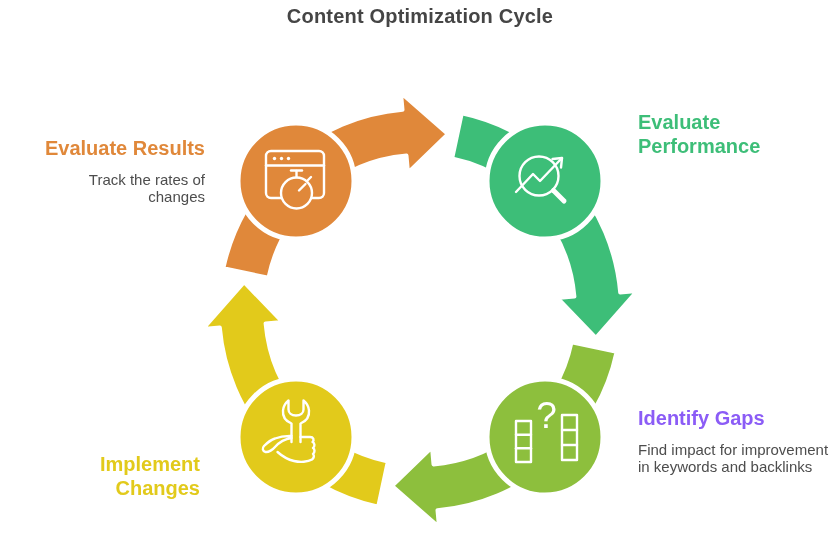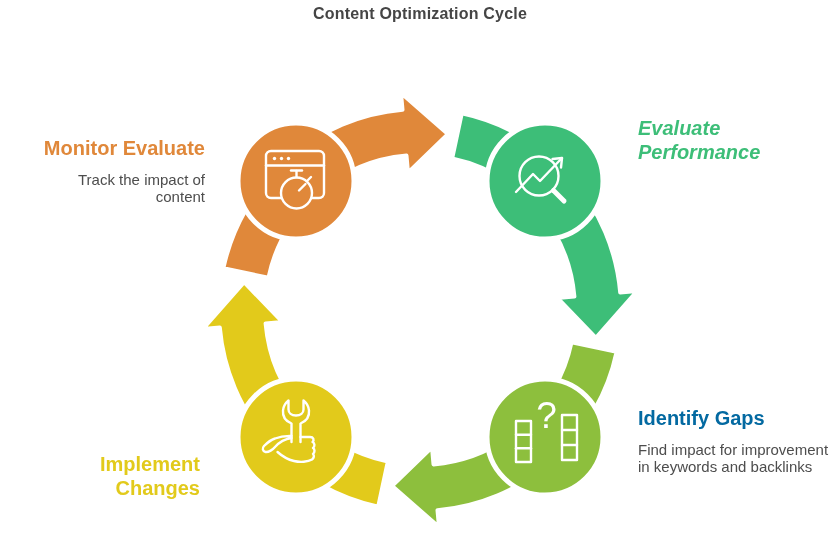--- a/index.html
+++ b/index.html
@@ -8,46 +8,46 @@
     width: 840px;
     height: 560px;
     background: #ffffff;
     font-family: "Liberation Sans", sans-serif;
     overflow: hidden;
   }
   .title {
     position: absolute;
     top: 5px; left: 0; right: 0;
     text-align: center;
-    font-size: 16px;
+    font-size: 20px;
     font-weight: 700;
     color: #454545;
     letter-spacing: 0.2px;
   }
   .cycle-svg { position: absolute; top: 0; left: 0; }
   .step { position: absolute; }
   .step h2 {
     margin: 0;
     font-size: 20px;
     line-height: 24px;
     font-weight: 700;
   }
   .step p {
     margin: 11px 0 0 0;
     font-size: 15px;
     line-height: 17px;
     color: #4d4d4d;
   }
   .c-orange h2 { color: #E0883A; }
   .c-green  h2 { color: #3DBE78; }
-  .c-lime   h2 { color: #0369a1; }
+  .c-lime   h2 { color: #8b5cf6; }
   .c-yellow h2 { color: #E2CA1B; }
 
   #step-monitor   { top: 136px; right: 635px; width: 175px; text-align: right; }
-  #step-evaluate  { top: 116px; left: 638px;  width: 185px; font-style: italic; }
+  #step-evaluate  { top: 110px; left: 638px;  width: 185px; }
   #step-identify  { top: 406px; left: 638px;  width: 192px; }
   #step-implement { top: 405px; right: 640px; width: 178px; text-align: right; margin-top: 47px; }
   #step-evaluate h2  { max-width: 150px; }
   #step-implement h2 { max-width: 150px; margin-left: auto; }
 
   .icon-stroke { fill: none; stroke: #fff; stroke-width: 2.4; stroke-linecap: round; stroke-linejoin: round; }
   .arrow-shape { stroke: #fff; stroke-width: 4; stroke-linejoin: round; }
   .node-circle { stroke: #fff; stroke-width: 5; }
   .qmark { font-family: "Liberation Sans", sans-serif; font-size: 37px; fill: #fff; }
 </style>
@@ -140,22 +140,22 @@
                  C 284.5 439 279 442.5 275 447
                  C 273 449.5 268.5 452.5 265.5 452
                  C 262.5 451.5 262 448 264 446
                  C 267 443 270.5 440 275 438.5
                  C 280 436.5 285 435.8 291.5 436"></path>
       </g>
     </g>
   </svg>
 
   <div class="step c-orange" id="step-monitor">
-    <h2>Monitor Evaluate</h2>
-    <p>Track the impact of content</p>
+    <h2>Evaluate Results</h2>
+    <p>Track the rates of changes</p>
   </div>
 
   <div class="step c-green" id="step-evaluate">
     <h2>Evaluate Performance</h2>
   </div>
 
   <div class="step c-lime" id="step-identify">
     <h2>Identify Gaps</h2>
     <p>Find impact for improvement in keywords and backlinks</p>
   </div>

